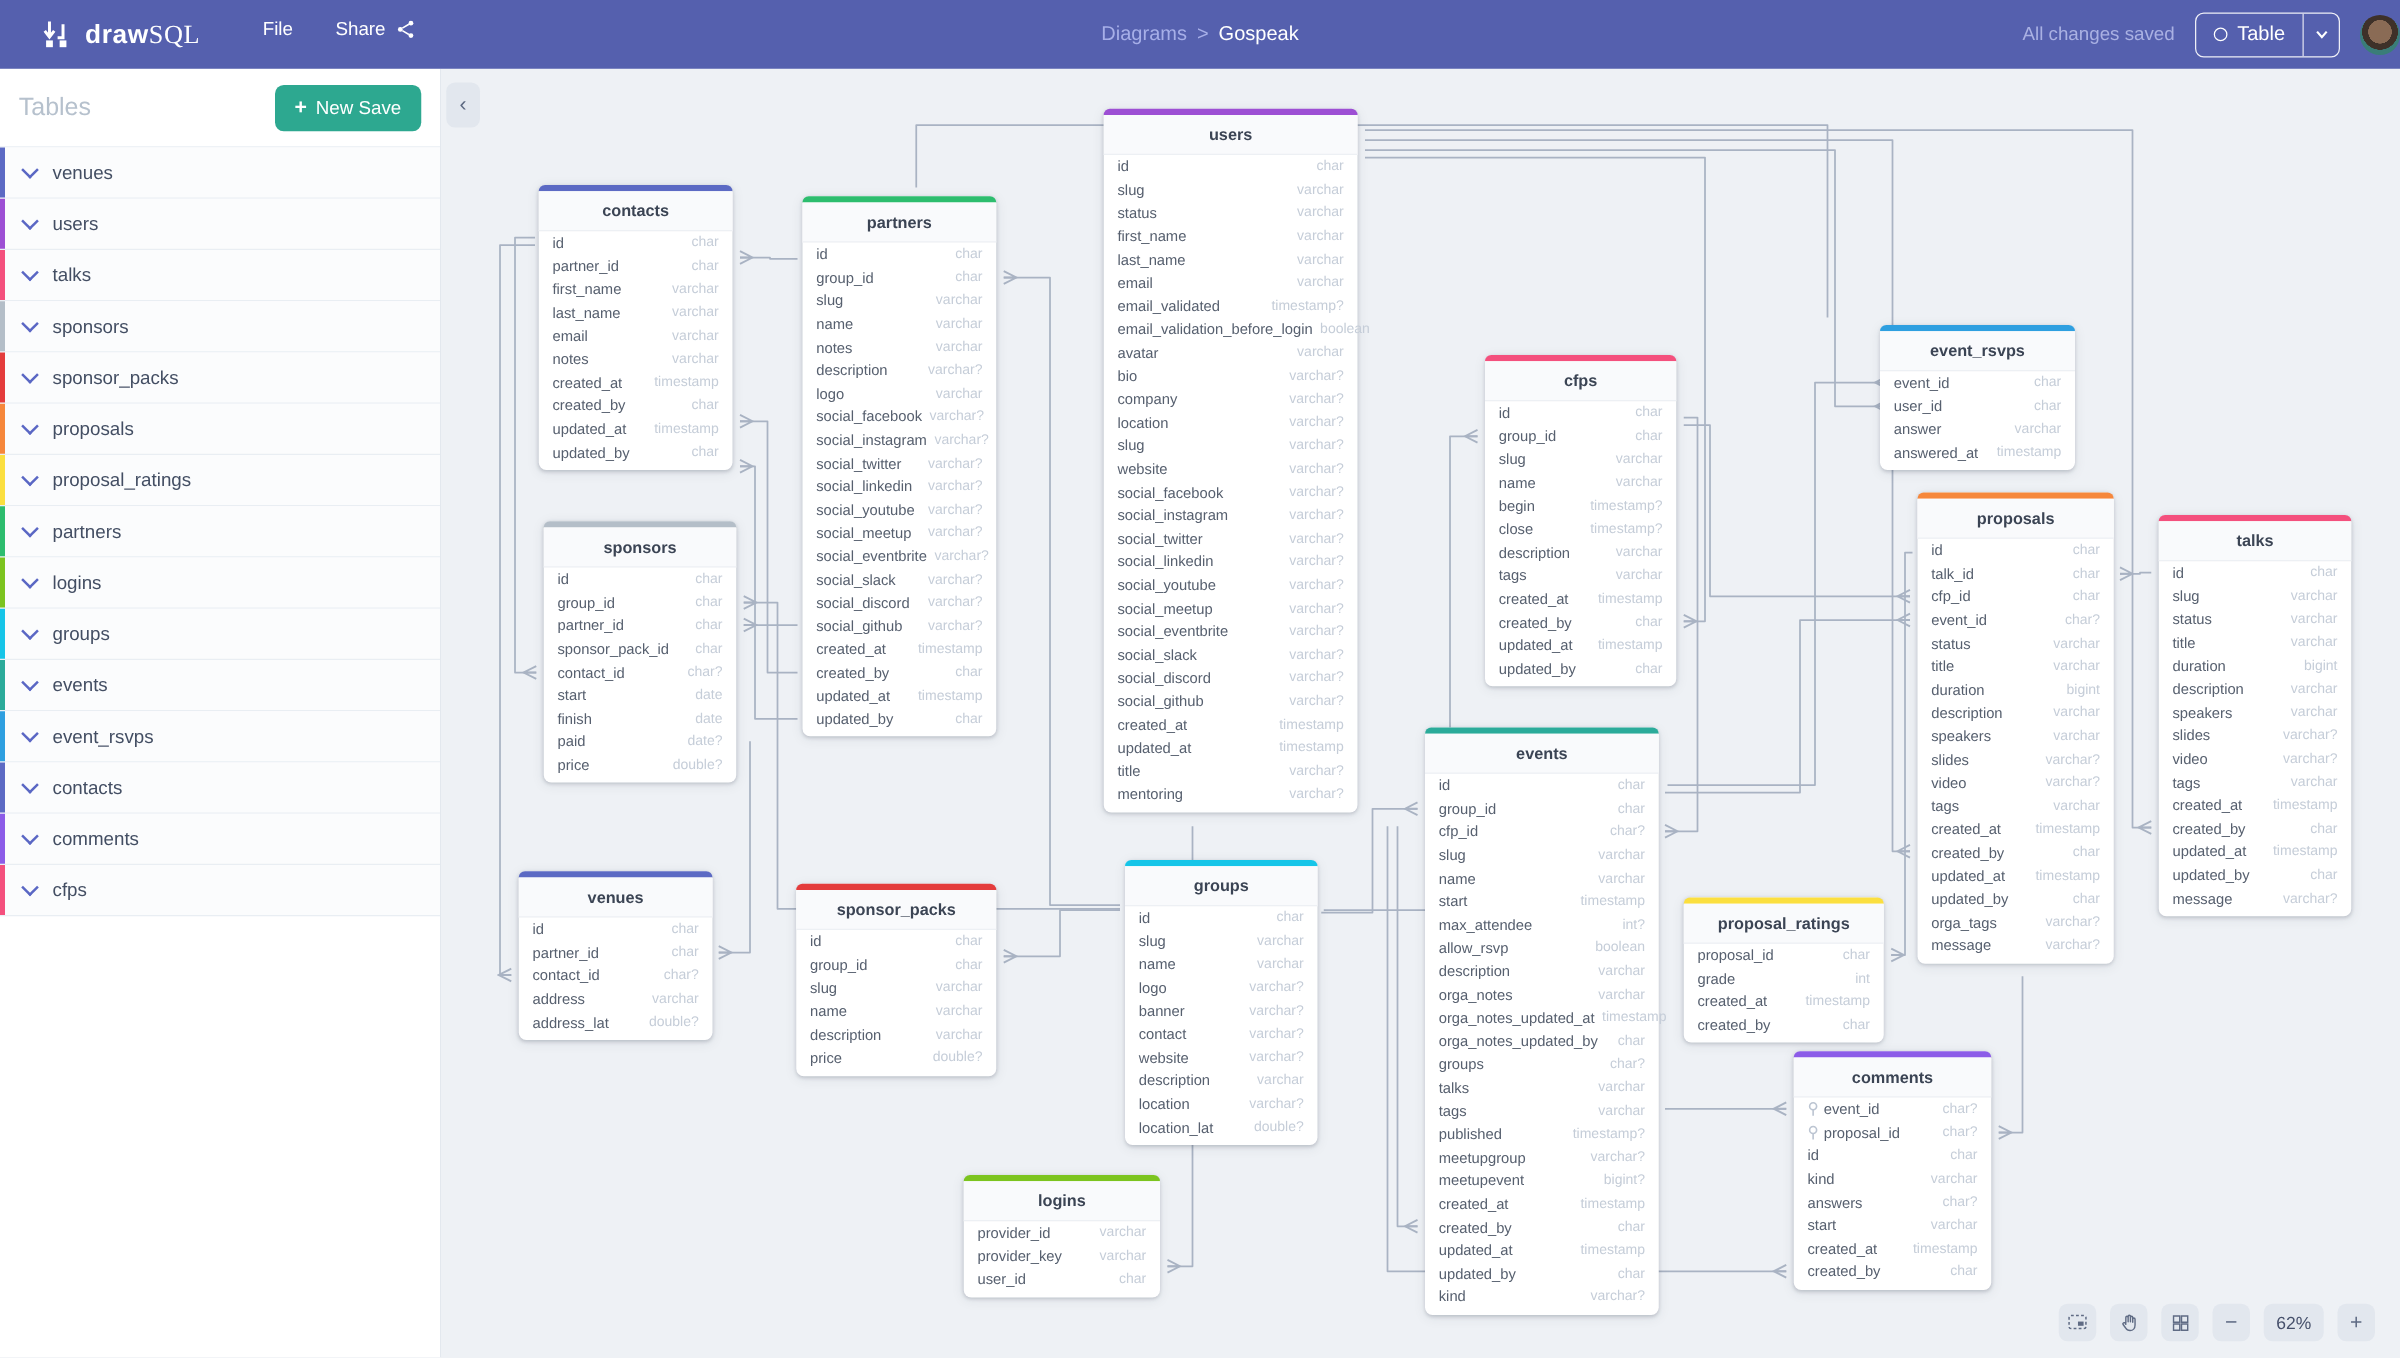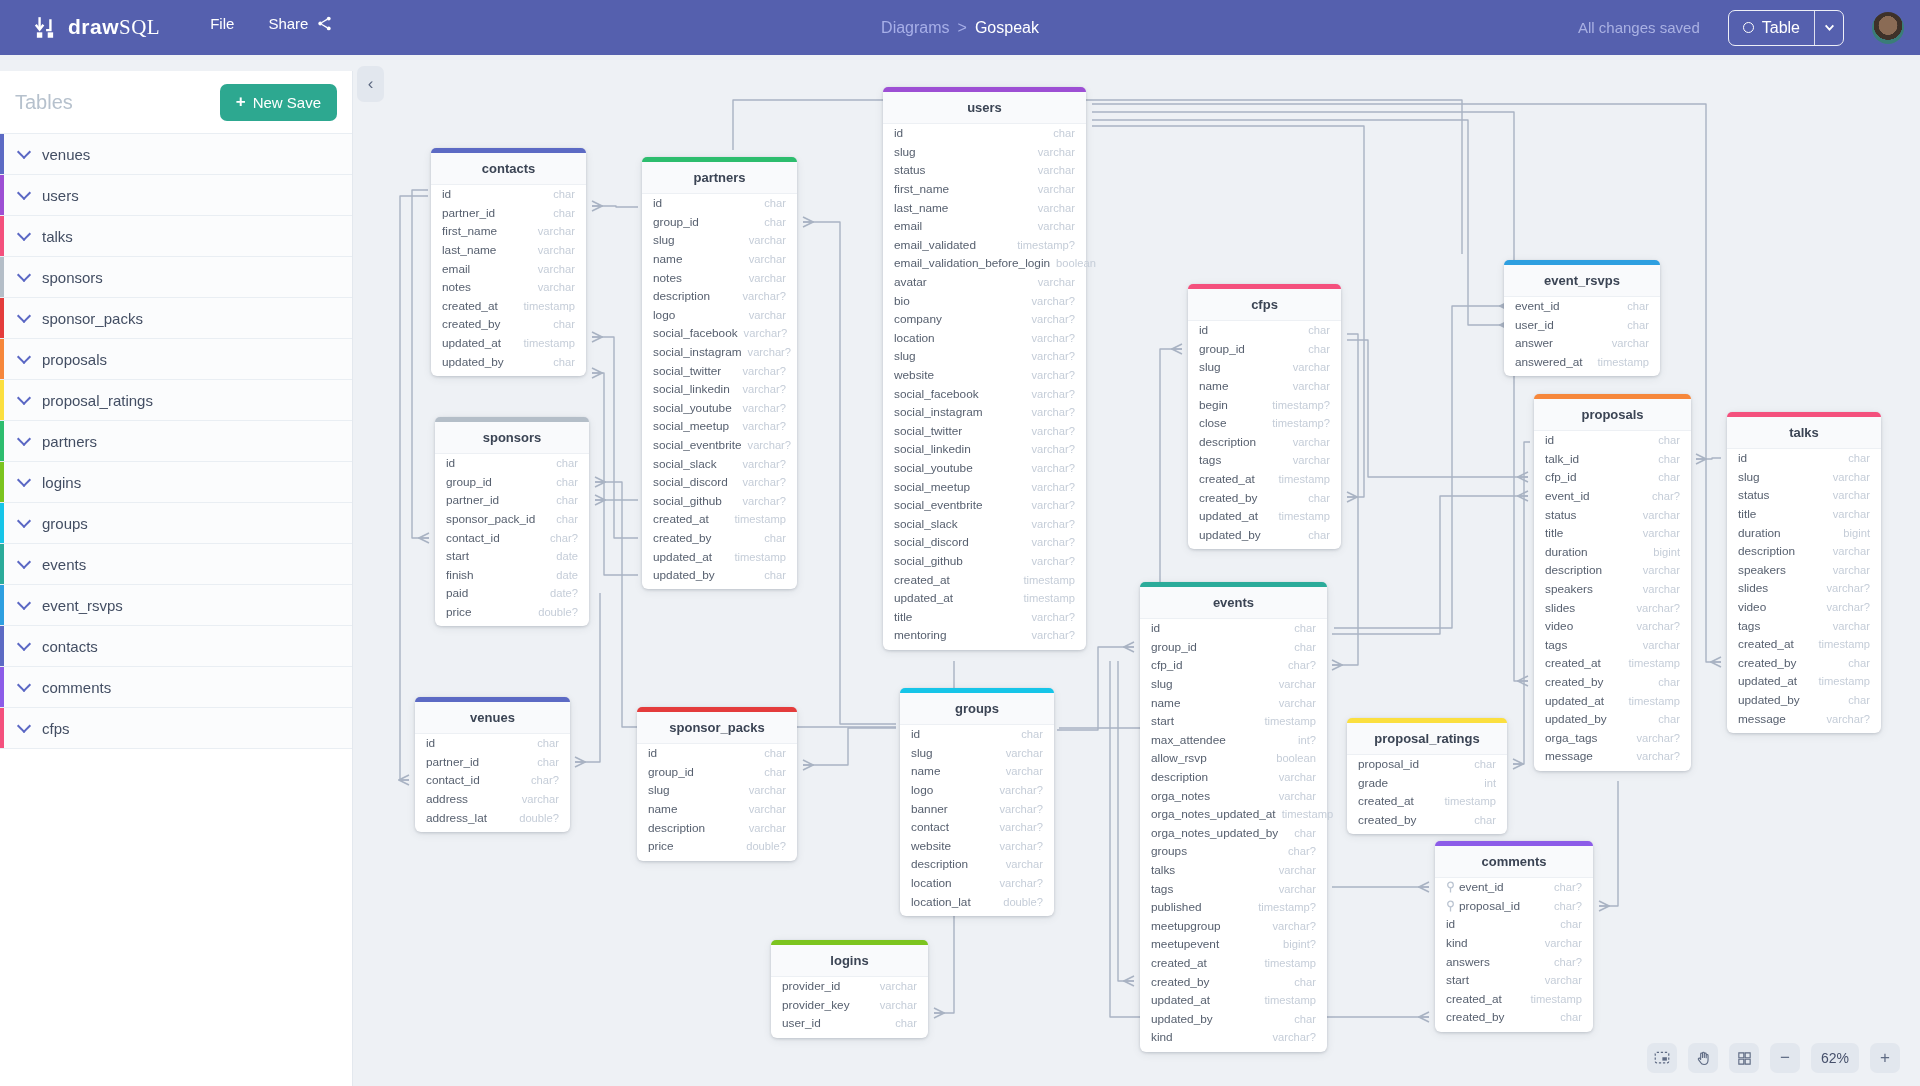--- a/index.html
+++ b/index.html
@@ -13,33 +13,33 @@
   .brand{display:flex;align-items:center;gap:10px;cursor:pointer}
   .brand-text{font-size:21px;letter-spacing:.5px}
   .brand-text b{font-weight:bold}
   .brand-text .sql{font-family:"Liberation Serif",serif;font-weight:normal}
   .nav-menu{display:flex;align-items:center;gap:34px;margin-left:40px;font-size:15px}
   .nav-item{display:flex;align-items:center;gap:8px;cursor:pointer}
   .breadcrumb{position:absolute;left:50%;transform:translateX(-50%);font-size:16px;
               display:flex;gap:8px;align-items:center}
   .bc-parent,.bc-sep{color:#a7afe8}
   .bc-current{color:#ffffff}
-  .nav-right{margin-left:auto;display:flex;align-items:center;gap:28px;padding-right:16px}
+  .nav-right{margin-left:auto;display:flex;align-items:center;gap:16px;}
   .status-text{color:#aab1e3;font-size:15px}
   .save-btn{display:flex;align-items:stretch;border:1px solid rgba(255,255,255,.9);
             border-radius:7px;overflow:hidden;cursor:pointer;height:34px}
   .save-main{display:flex;align-items:center;gap:8px;padding:0 14px;font-size:16px}
   .save-circle{width:9px;height:9px;border:1.6px solid #fff;border-radius:50%}
   .save-caret{display:flex;align-items:center;justify-content:center;width:28px;
               border-left:1px solid rgba(255,255,255,.8)}
   .avatar{width:32px;height:32px;border-radius:50%;
           background:radial-gradient(circle at 50% 42%,#8a6b55 0 38%,#3e3129 39% 58%,#3a7d78 59% 100%);}
 
   
-  .sidebar{position:absolute;top:71px;left:0;width:352px;bottom:0;background:#fff;z-index:20;
+  .sidebar{position:absolute;top:55px;left:0;width:352px;bottom:0;background:#fff;z-index:20;
            border-right:1px solid #e3e8ee}
   .sb-head{height:62px;display:flex;align-items:center;justify-content:space-between;padding:0 15px}
   .sb-title{color:#b6c1cd;font-size:20px}
   .new-table-btn{background:#2da890;color:#fff;border:none;border-radius:7px;height:37px;
                  padding:0 16px;font-size:15px;display:flex;align-items:center;gap:7px;cursor:pointer;
                  font-family:"Liberation Sans",sans-serif}
   .ntb-plus{font-size:17px;font-weight:bold}
   .sb-list{border-top:1px solid #e9eef3}
   .sb-item{height:40px;display:flex;align-items:center;gap:13px;border-bottom:1px solid #e9eef3;
            background:#fbfcfd;position:relative;padding-left:19px;cursor:pointer}

